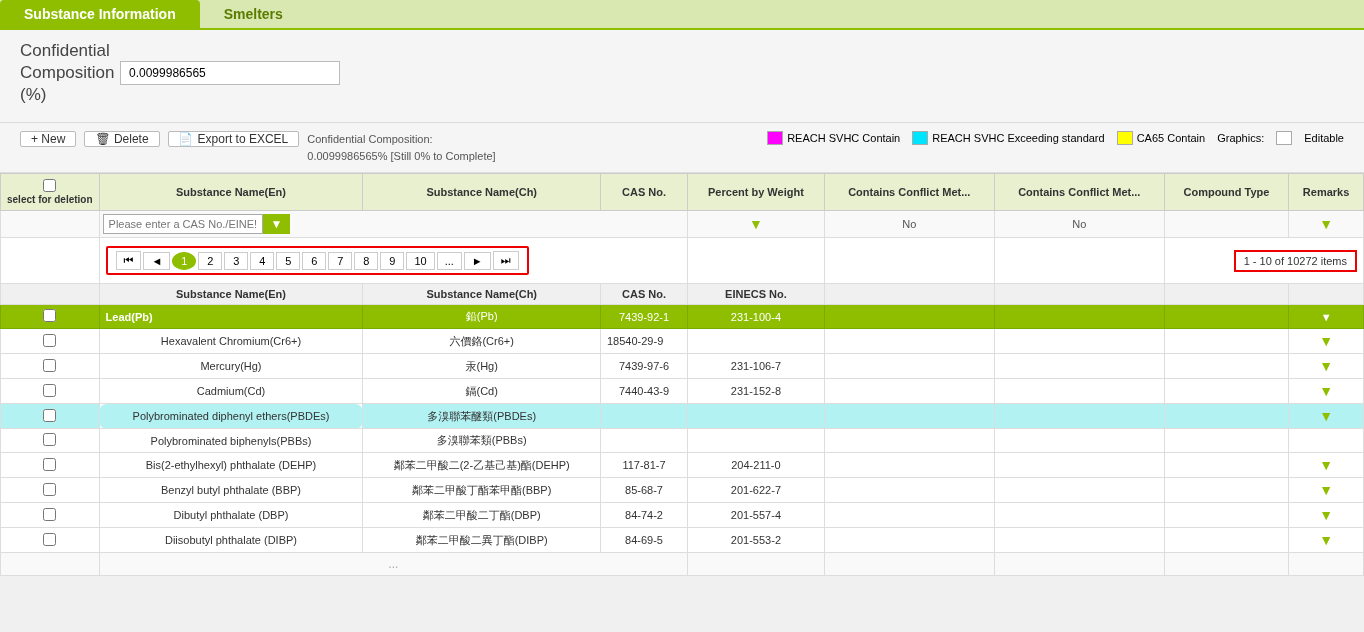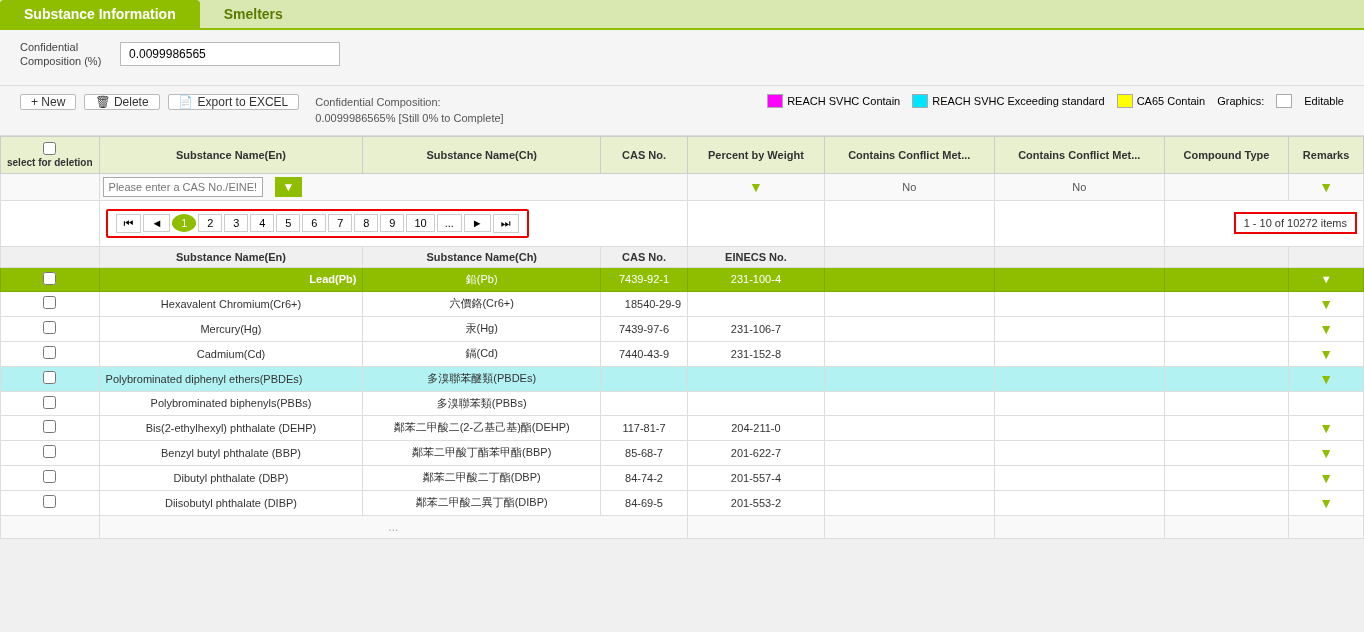--- a/index.html
+++ b/index.html
@@ -9,31 +9,31 @@
 
     
     .tab-bar { display: flex; background: #d8e8b0; border-bottom: 2px solid #8fbe00; }
     .tab { padding: 6px 24px; cursor: pointer; font-size: 14px; font-weight: bold; }
     .tab.active { background: #8fbe00; color: #fff; border-radius: 4px 4px 0 0; }
     .tab.inactive { color: #5a7a00; background: transparent; }
 
     
     .form-area { background: #f5f5f5; padding: 10px 20px; border-bottom: 1px solid #ddd; }
     .form-row { display: flex; align-items: center; gap: 10px; margin-bottom: 6px; }
-    .form-label { font-size: 11px; color: #444; width: 90px; line-height: 1.3; }
+    .form-label { font-size: 17px; color: #444; width: 90px; line-height: 1.3; }
     .form-input { border: 1px solid #bbb; padding: 4px 8px; font-size: 12px; width: 220px; }
 
     
     .toolbar { background: #f5f5f5; padding: 8px 20px; border-bottom: 1px solid #ddd; display: flex; align-items: flex-start; gap: 8px; }
     .btn { display: flex; align-items: center; gap: 4px; padding: 0 10px; border: 1px solid #bbb; background: #fff; cursor: pointer; font-size: 12px; border-radius: 2px; }
     .btn-new { color: #333; }
     .btn-delete { color: #333; }
     .btn-export { color: #333; }
 
-    .confidential-info { font-size: 11px; color: #555; line-height: 1.5; margin-left: 8px; }
+    .confidential-info { font-size: 11px; color: #555; line-height: 1.5; }
 
     .legend-area { margin-left: auto; display: flex; align-items: center; gap: 12px; font-size: 11px; }
     .legend-item { display: flex; align-items: center; gap: 4px; }
     .legend-box { width: 16px; height: 14px; display: inline-block; border: 1px solid #aaa; }
     .legend-magenta { background: #ff00ff; }
     .legend-cyan { background: #00e5ff; }
     .legend-yellow { background: #ffff00; }
     .legend-white { background: #fff; border: 1px solid #aaa; }
     .graphics-label { font-size: 11px; }
 
@@ -135,21 +135,21 @@
           <th>Contains Conflict Met...</th>
           <th>Compound Type</th>
           <th>Remarks</th>
         </tr>
       </thead>
       <tbody>
 
         <tr class="filter-row">
           <td class="select-col"></td>
           <td colspan="3" style="padding:3px;">
-            <div style="display:flex;align-items:center;gap:12px;">
+            <div style="display:flex;align-items:center;gap:0;">
               <input class="filter-input" type="text" placeholder="Please enter a CAS No./EINE!" style="">
               <button class="filter-dropdown">▼</button>
             </div>
           </td>
           <td style="text-align:center;">
             <span class="arrow-green">▼</span>
           </td>
           <td style="text-align:center;">
             <span class="no-text">No</span>
           </td>
@@ -200,35 +200,35 @@
           <td style="font-weight:bold;font-size:11px;text-align:center;">CAS No.</td>
           <td style="font-weight:bold;font-size:11px;text-align:center;">EINECS No.</td>
           <td></td>
           <td></td>
           <td></td>
           <td></td>
         </tr>
 
         <tr class="row-green">
           <td class="checkbox-cell"><input type="checkbox" style=""></td>
-          <td style="text-align:right;font-weight:bold;">Lead(Pb)</td>
+          <td style="text-align:left;font-weight:bold;">Lead(Pb)</td>
           <td style="text-align:center;">鉛(Pb)</td>
           <td style="text-align:center;">7439-92-1</td>
           <td style="text-align:center;">231-100-4</td>
           <td></td>
           <td></td>
           <td></td>
           <td style="text-align:center;"><span style="color:#fff;">▼</span></td>
         </tr>
 
         <tr class="row-white">
           <td class="checkbox-cell"><input type="checkbox" style=""></td>
           <td style="text-align:center;">Hexavalent Chromium(Cr6+)</td>
           <td style="text-align:center;">六價鉻(Cr6+)</td>
-          <td style="text-align:right;">18540-29-9</td>
+          <td style="text-align:left;">18540-29-9</td>
           <td style="text-align:center;"></td>
           <td></td>
           <td></td>
           <td></td>
           <td style="text-align:center;"><span class="arrow-green">▼</span></td>
         </tr>
 
         <tr class="row-white">
           <td class="checkbox-cell"><input type="checkbox" style=""></td>
           <td style="text-align:center;">Mercury(Hg)</td>
@@ -248,21 +248,21 @@
           <td style="text-align:center;">7440-43-9</td>
           <td style="text-align:center;">231-152-8</td>
           <td></td>
           <td></td>
           <td></td>
           <td style="text-align:center;"><span class="arrow-green">▼</span></td>
         </tr>
 
         <tr class="row-cyan">
           <td class="checkbox-cell"><input type="checkbox" style="accent-color: rgb(0, 204, 204);"></td>
-          <td style="text-align:left;">Polybrominated diphenyl ethers(PBDEs)</td>
+          <td style="text-align:center;border-radius:8px;">Polybrominated diphenyl ethers(PBDEs)</td>
           <td style="text-align:center;">多溴聯苯醚類(PBDEs)</td>
           <td style="text-align:center;"></td>
           <td style="text-align:center;"></td>
           <td></td>
           <td></td>
           <td></td>
           <td style="text-align:center;"><span class="arrow-green">▼</span></td>
         </tr>
 
         <tr class="row-white">

